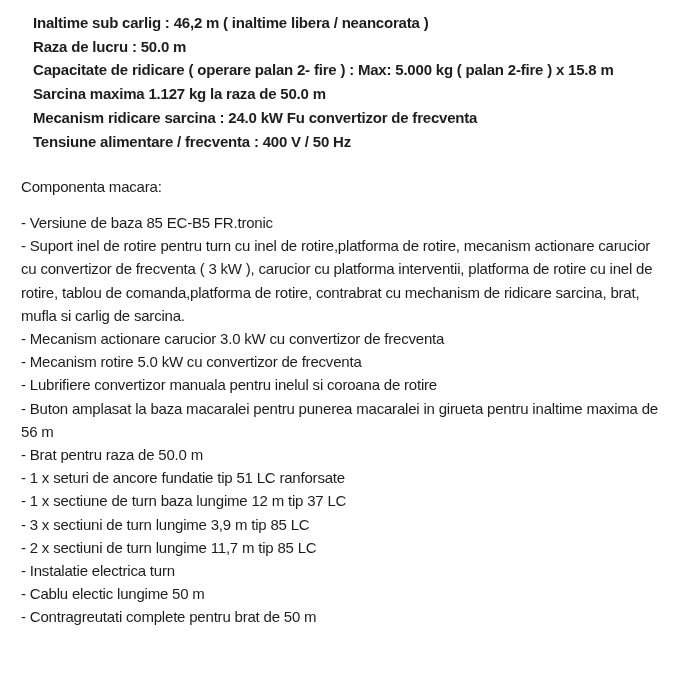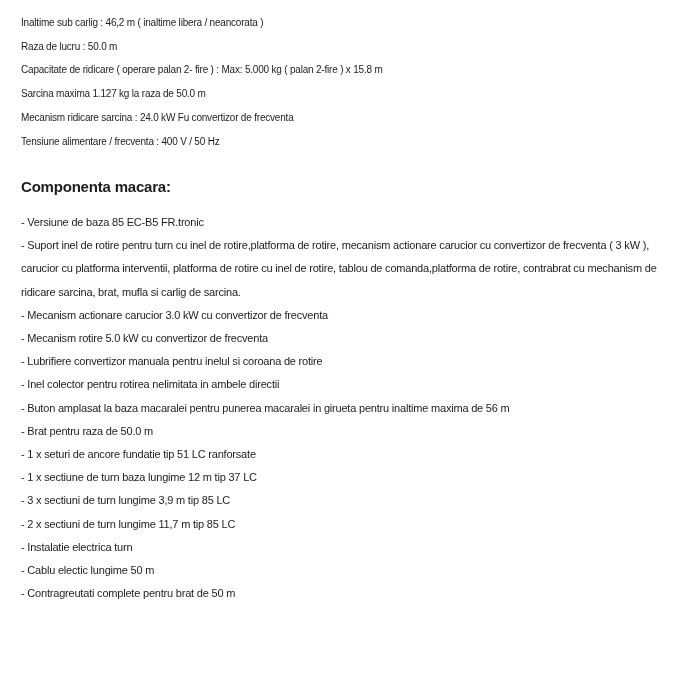--- a/index.html
+++ b/index.html
@@ -16,37 +16,38 @@
     box-sizing: border-box;
     padding: 11px 20px 0 21px;
     font-family: "Liberation Sans", sans-serif;
     color: #1d1d1d;
     letter-spacing: -0.2px;
   }
   .specs {
     width: 660px;
   }
   .spec-line {
-    font-size: 10px;
-    font-weight: 400;
+    font-size: 15px;
+    font-weight: 700;
     line-height: 23.7px;
     white-space: nowrap;
+    margin-left: 12px;
   }
   .section-heading {
     margin: 22px 0 2px 0;
     font-size: 15px;
-    font-weight: 700;
+    font-weight: 400;
     line-height: 23.7px;
   }
   .components {
     margin-top: 12px;
     width: 648px;
   }
   .component-item {
-    font-size: 11px;
+    font-size: 15px;
     font-weight: 400;
     line-height: 23.2px;
   }
 </style>
 </head>
 <body>
 
 <div class="page">
 
   <div class="specs">
@@ -59,21 +60,20 @@
   </div>
 
   <h2 class="section-heading">Componenta macara:</h2>
 
   <div class="components">
     <div class="component-item">- Versiune de baza 85 EC-B5 FR.tronic</div>
     <div class="component-item">- Suport inel de rotire pentru turn cu inel de rotire,platforma de rotire, mecanism actionare carucior cu convertizor de frecventa ( 3 kW ), carucior cu platforma interventii, platforma de rotire cu inel de rotire, tablou de comanda,platforma de rotire, contrabrat cu mechanism de ridicare sarcina, brat, mufla si carlig de sarcina.</div>
     <div class="component-item">- Mecanism actionare carucior 3.0 kW cu convertizor de frecventa</div>
     <div class="component-item">- Mecanism rotire 5.0 kW cu convertizor de frecventa</div>
     <div class="component-item">- Lubrifiere convertizor manuala pentru inelul si coroana de rotire</div>
-    <div class="component-item">- Inel colector pentru rotirea nelimitata in ambele directii</div>
     <div class="component-item">- Buton amplasat la baza macaralei pentru punerea macaralei in girueta pentru inaltime maxima de 56 m</div>
     <div class="component-item">- Brat pentru raza de 50.0 m</div>
     <div class="component-item">- 1 x seturi de ancore fundatie tip 51 LC ranforsate</div>
     <div class="component-item">- 1 x sectiune de turn baza lungime 12 m tip 37 LC</div>
     <div class="component-item">- 3 x sectiuni de turn lungime 3,9 m tip 85 LC</div>
     <div class="component-item">- 2 x sectiuni de turn lungime 11,7 m tip 85 LC</div>
     <div class="component-item">- Instalatie electrica turn</div>
     <div class="component-item">- Cablu electic lungime 50 m</div>
     <div class="component-item">- Contragreutati complete pentru brat de 50 m</div>
   </div>

